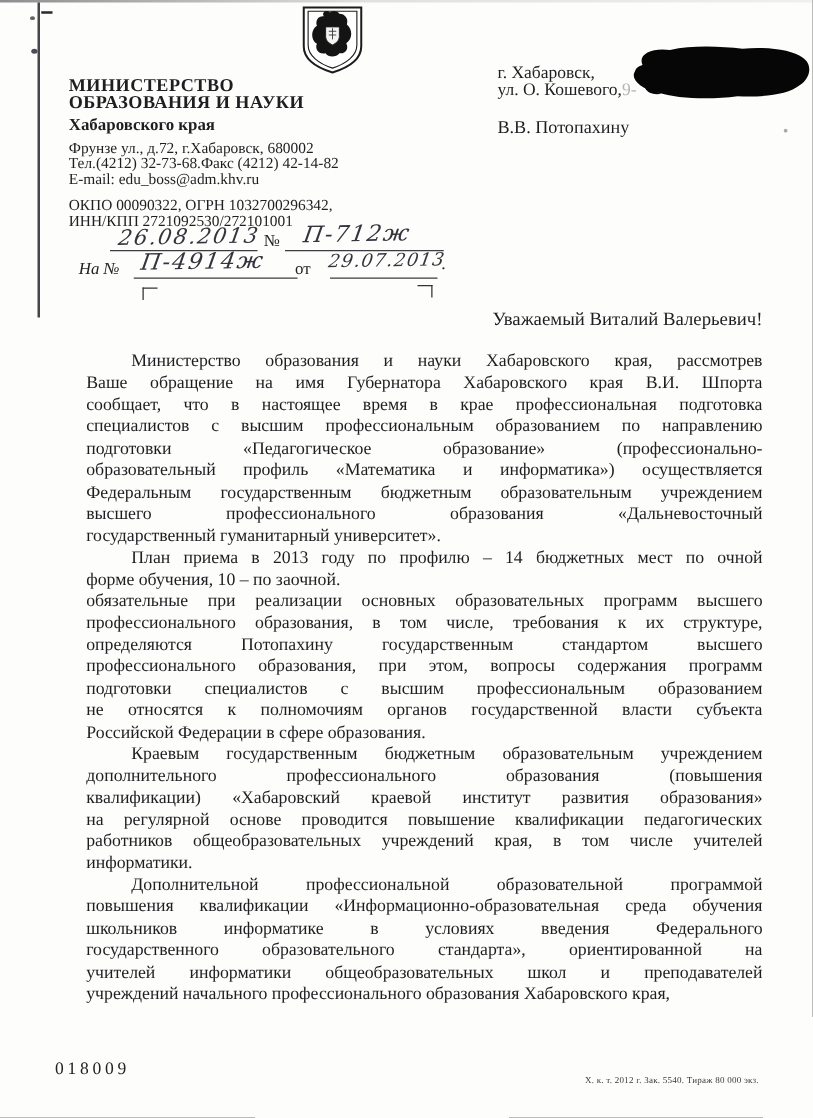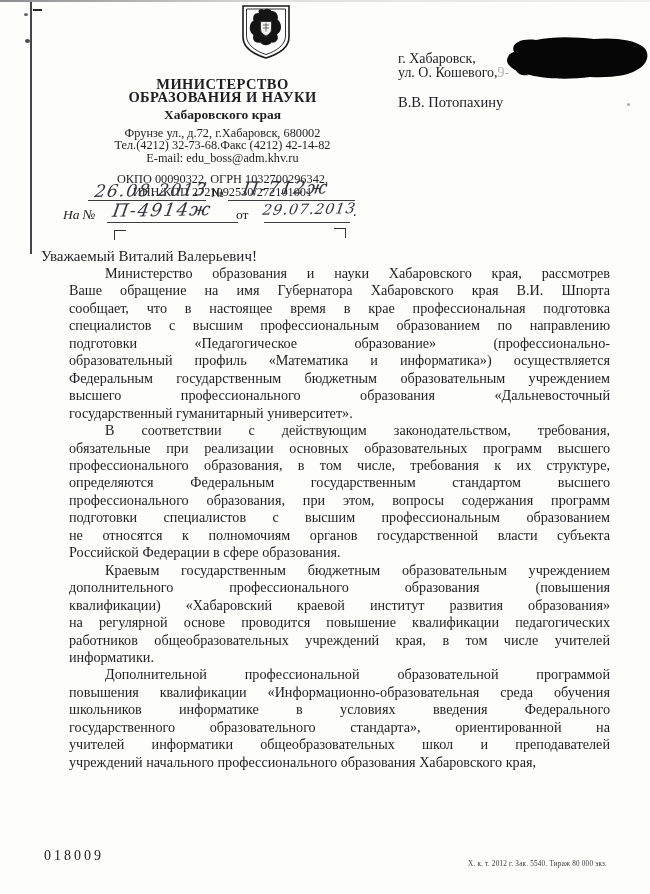--- a/index.html
+++ b/index.html
@@ -11,21 +11,21 @@
 
   
   .scan-vline{left:30px;top:2px;width:2px;height:252px;background:rgba(38,38,42,.85);}
   .scan-tick{left:33px;top:9px;width:9px;height:2px;background:#2a2a2e;}
   .speck1{left:24px;top:13px;width:4px;height:3px;background:#606066;border-radius:50%;}
   .speck2{left:25px;top:39px;width:5px;height:4px;background:#4c4c52;border-radius:50%;}
   .speck3{left:627px;top:103px;width:3px;height:3px;background:#a9a9ad;border-radius:50%;}
 
   
   .emblem{left:240px;top:4px;width:52px;height:56px;}
-  .letterhead{left:55px;top:78px;width:335px;text-align:center;}
+  .letterhead{left:55px;top:63px;width:335px;}
   .lh-org{font-weight:bold;font-size:14.5px;line-height:13px;letter-spacing:.4px;}
   .lh-region{font-weight:bold;font-size:13.5px;line-height:13px;margin-top:4px;}
   .lh-addr{font-size:12.3px;line-height:12.4px;margin-top:6px;}
   .lh-codes{font-size:12.3px;line-height:12.4px;margin-top:9px;}
 
   
   .printed{font-size:13.5px;color:#222;}
   .uline{border-bottom:1px solid #3c3c40;height:1px;}
   .hw{font-family:"DejaVu Serif",serif;font-style:italic;color:#34343e;
       transform:skewX(-10deg) rotate(-1deg);letter-spacing:1.5px;white-space:nowrap;}
@@ -48,21 +48,21 @@
   .corner-br{left:334px;top:228px;width:11px;border-top:1.5px solid #333;border-right:1.5px solid #333;}
 
   
   .addressee{left:398px;top:52px;font-size:14px;line-height:14px;}
   .addressee .faded{color:#b5b5b5;}
   .addr-name{margin-top:15px;font-size:14.5px;}
   .redaction{left:502px;top:36px;width:148px;height:45px;}
 
   
   .body-block{left:41px;top:248px;width:569px;}
-  .salutation{text-align:left;font-size:15px;}
+  .salutation{text-align:right;font-size:15px;margin-bottom:16px;}
   .para{margin:0;}
   .bline{font-size:14.2px;line-height:17.45px;text-align:justify;text-align-last:justify;
          white-space:normal;margin-left:28px;}
   .bline.first{text-indent:36px;}
   .bline.last{text-align-last:left;}
 
   
   .form-number{left:44px;top:848px;font-size:14px;letter-spacing:3px;color:#222;}
   .print-line{left:468px;top:860px;width:175px;font-size:7.2px;color:#3a3a3e;letter-spacing:.2px;}
 </style>
@@ -137,24 +137,27 @@
           <div class="bline">Ваше обращение на имя Губернатора Хабаровского края В.И. Шпорта</div>
           <div class="bline">сообщает, что в настоящее время в крае профессиональная подготовка</div>
           <div class="bline">специалистов с высшим профессиональным образованием по направлению</div>
           <div class="bline">подготовки «Педагогическое образование» (профессионально-</div>
           <div class="bline">образовательный профиль «Математика и информатика») осуществляется</div>
           <div class="bline">Федеральным государственным бюджетным образовательным учреждением</div>
           <div class="bline">высшего профессионального образования «Дальневосточный</div>
           <div class="bline last">государственный гуманитарный университет».</div>
         </div>
         <div class="para">
-          <div class="bline first">В соответствии с действующим законодательством, требования,</div>
+          <div class="bline first">План приема в 2013 году по профилю – 14 бюджетных мест по очной</div>
+          <div class="bline last">форме обучения, 10 – по заочной.</div>
+        </div>
+        <div class="para">
           <div class="bline">обязательные при реализации основных образовательных программ высшего</div>
           <div class="bline">профессионального образования, в том числе, требования к их структуре,</div>
-          <div class="bline">определяются Федеральным государственным стандартом высшего</div>
+          <div class="bline">определяются Потопахину государственным стандартом высшего</div>
           <div class="bline">профессионального образования, при этом, вопросы содержания программ</div>
           <div class="bline">подготовки специалистов с высшим профессиональным образованием</div>
           <div class="bline">не относятся к полномочиям органов государственной власти субъекта</div>
           <div class="bline last">Российской Федерации в сфере образования.</div>
         </div>
         <div class="para">
           <div class="bline first">Краевым государственным бюджетным образовательным учреждением</div>
           <div class="bline">дополнительного профессионального образования (повышения</div>
           <div class="bline">квалификации) «Хабаровский краевой институт развития образования»</div>
           <div class="bline">на регулярной основе проводится повышение квалификации педагогических</div>

